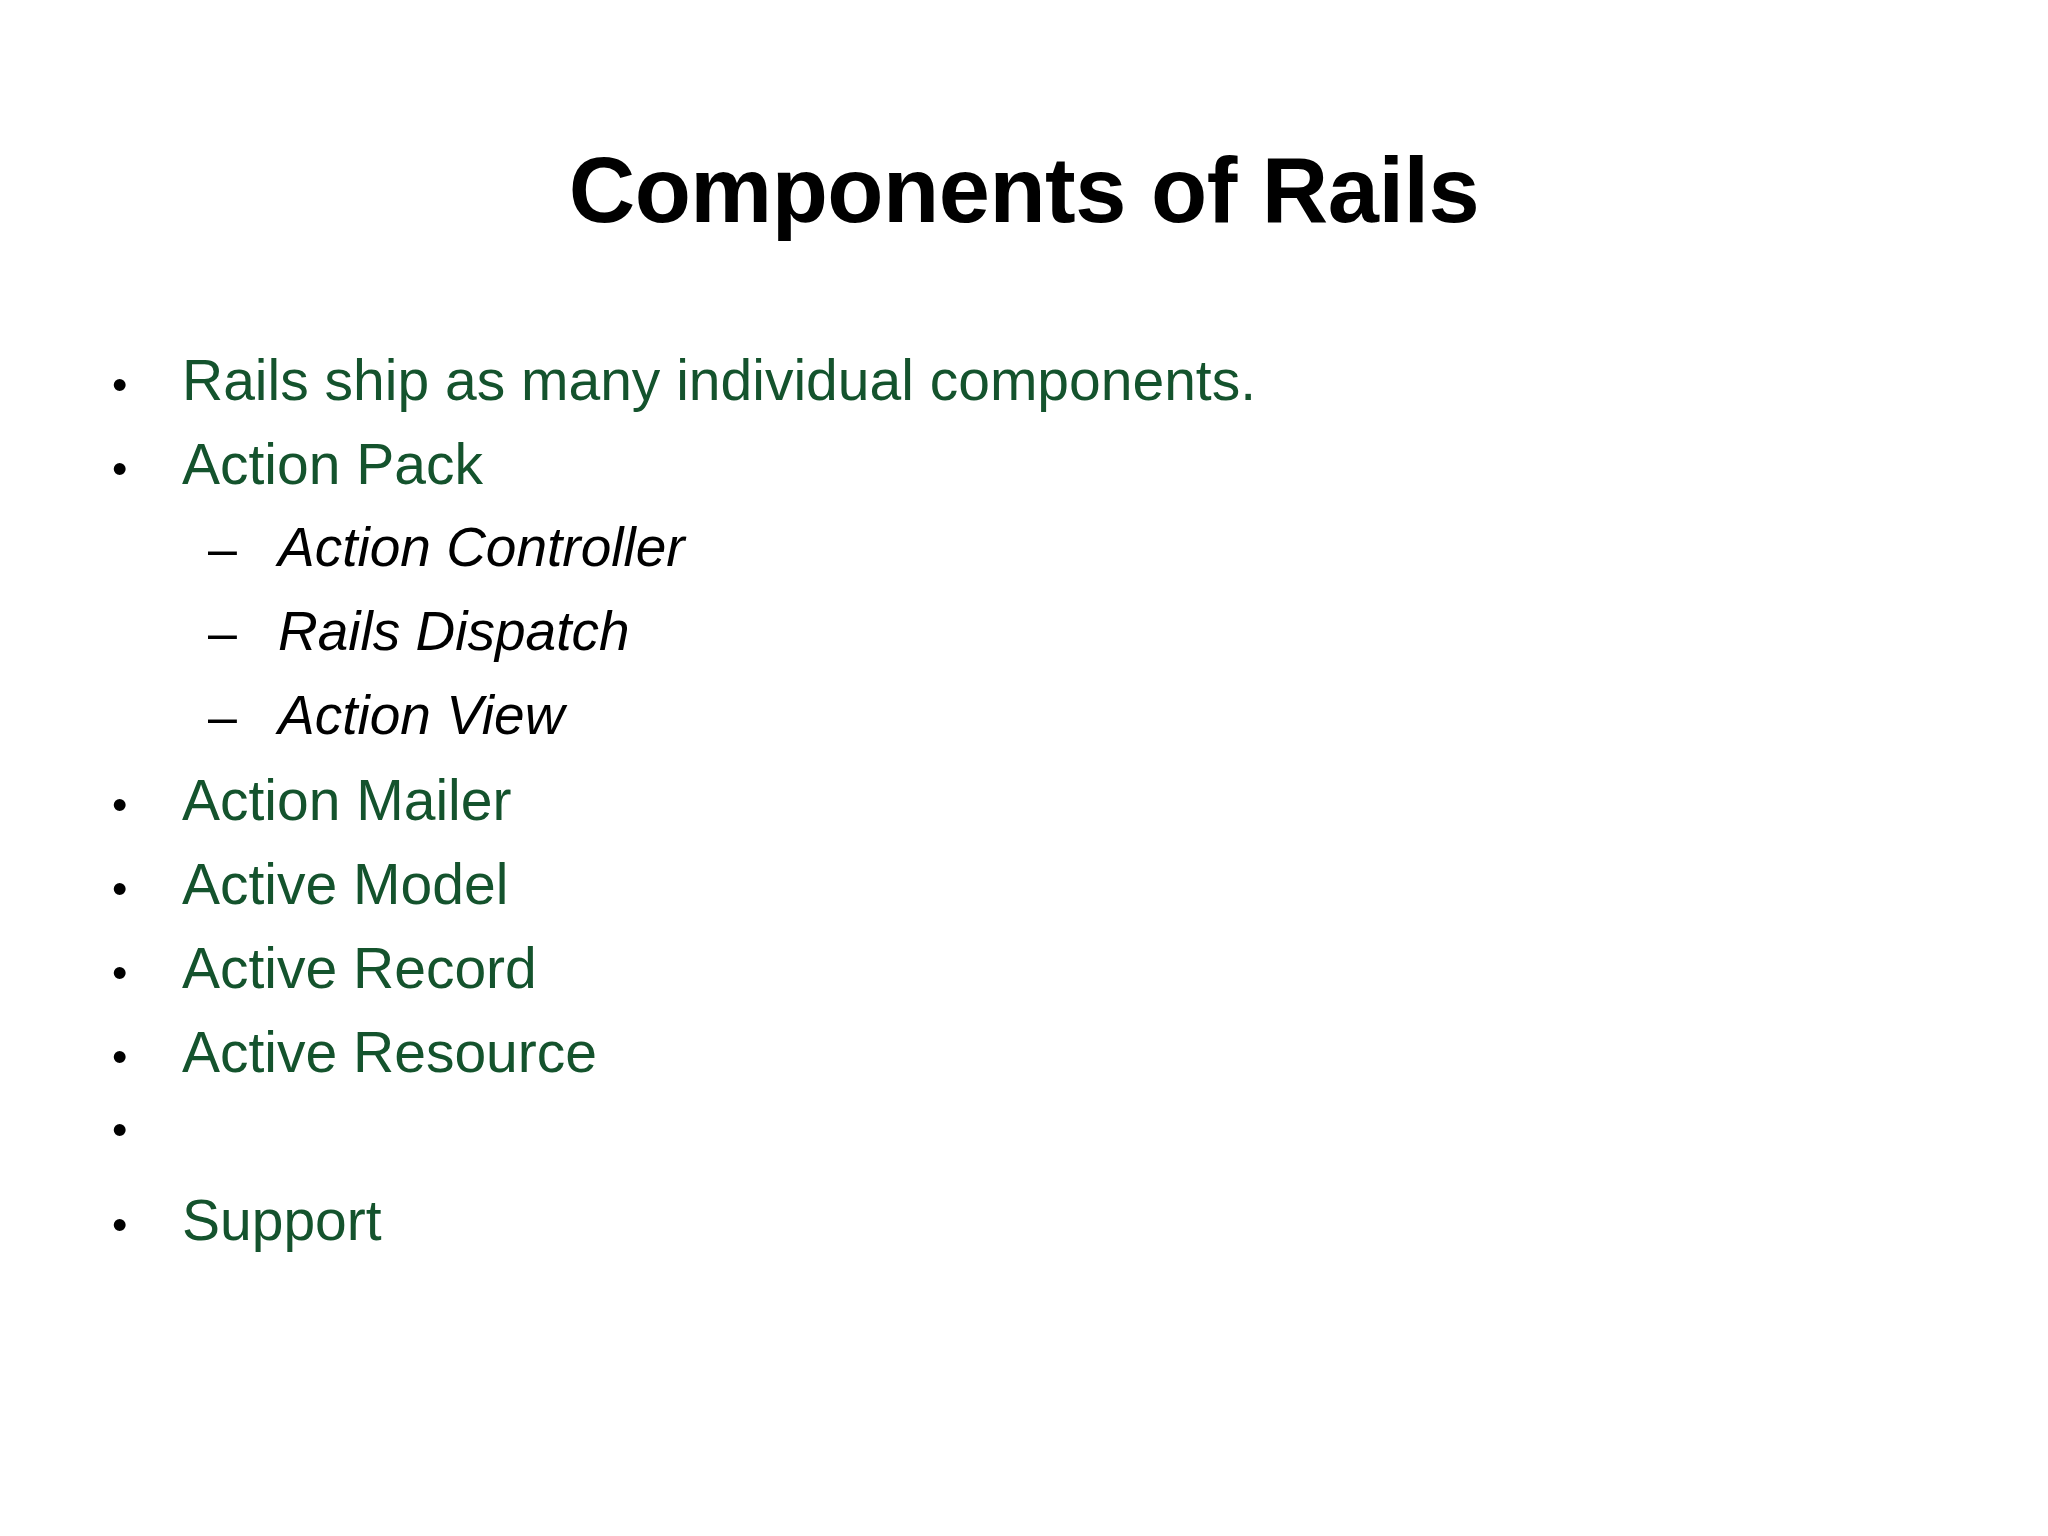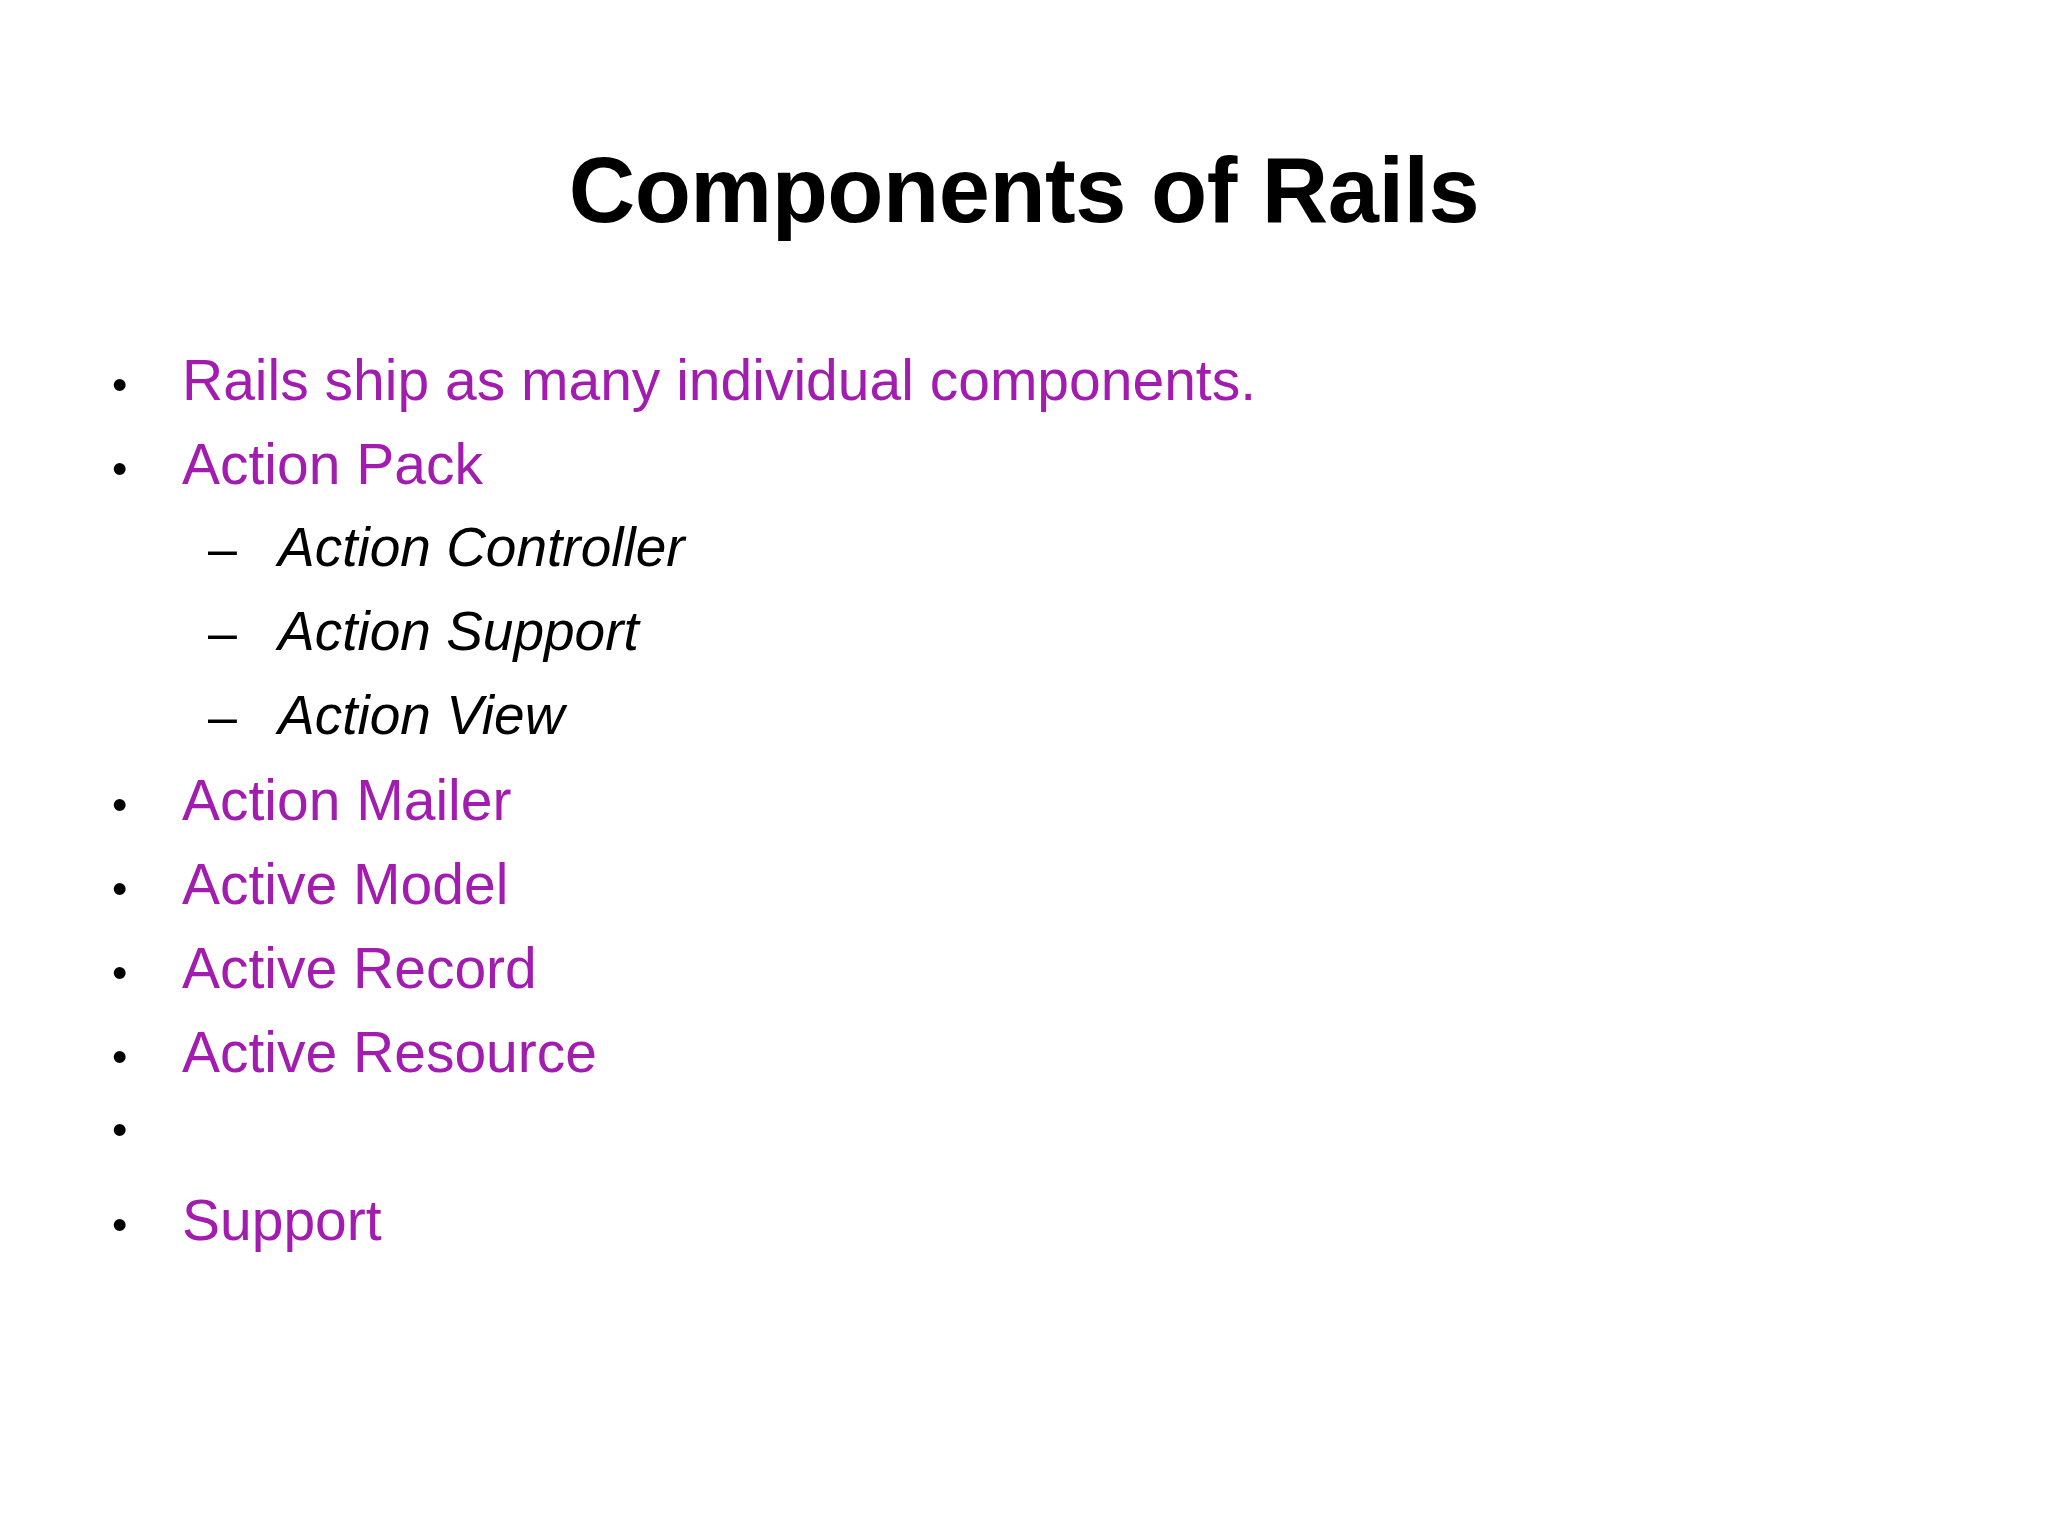--- a/index.html
+++ b/index.html
@@ -56,21 +56,21 @@
     margin-left: 112px;
     font-size: 44px;
     line-height: 1;
     text-align: left;
     color: #000000;
     flex: 0 0 auto;
   }
   .bullet-row.level-1 .item-text {
     font-size: 57px;
     line-height: 1;
-    color: #a21caf;
+    color: #14532d;
     white-space: nowrap;
     letter-spacing: 0px;
   }
 
   
   .bullet-row.level-2 {
     height: 84px;
   }
   .bullet-row.level-2 .marker {
     width: 70px;
@@ -112,21 +112,21 @@
       <span class="item-text">Action Pack</span>
     </div>
 
     <div class="bullet-row level-2">
       <span class="marker">–</span>
       <span class="item-text">Action Controller</span>
     </div>
 
     <div class="bullet-row level-2">
       <span class="marker">–</span>
-      <span class="item-text">Action Support</span>
+      <span class="item-text">Rails Dispatch</span>
     </div>
 
     <div class="bullet-row level-2">
       <span class="marker">–</span>
       <span class="item-text">Action View</span>
     </div>
 
     <div class="bullet-row level-1">
       <span class="marker">•</span>
       <span class="item-text">Action Mailer</span>

